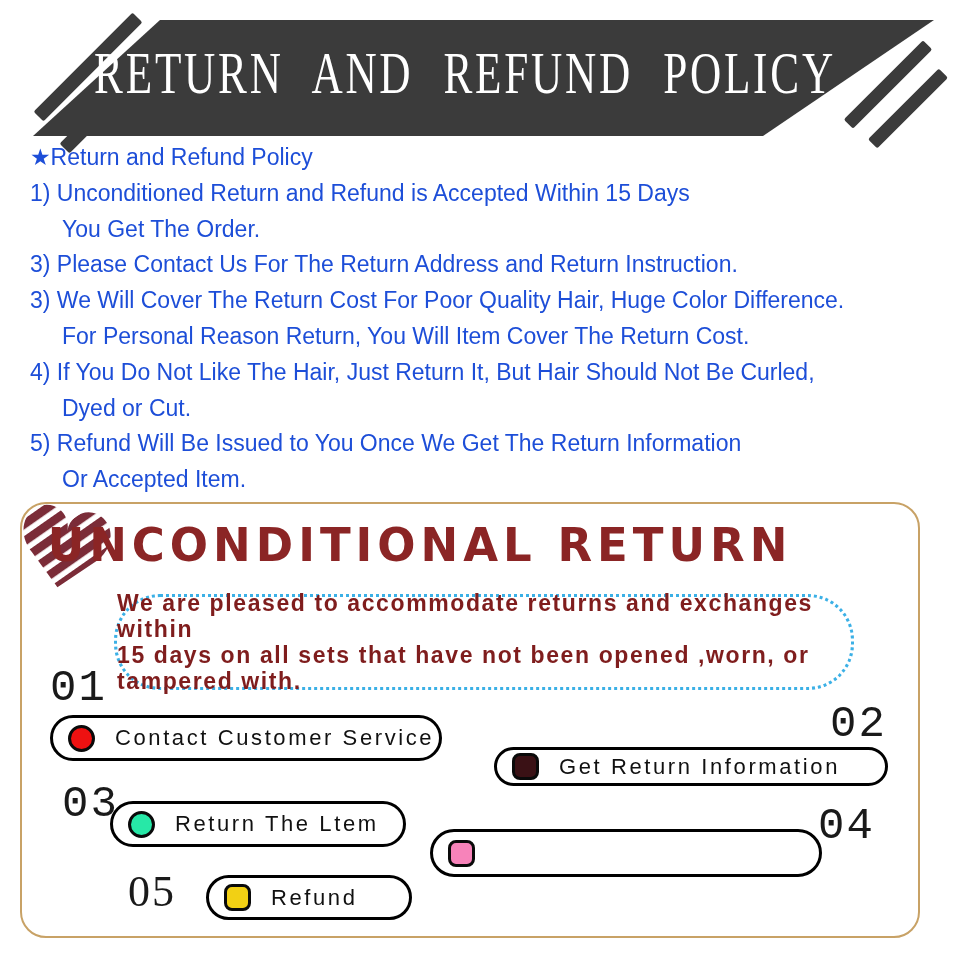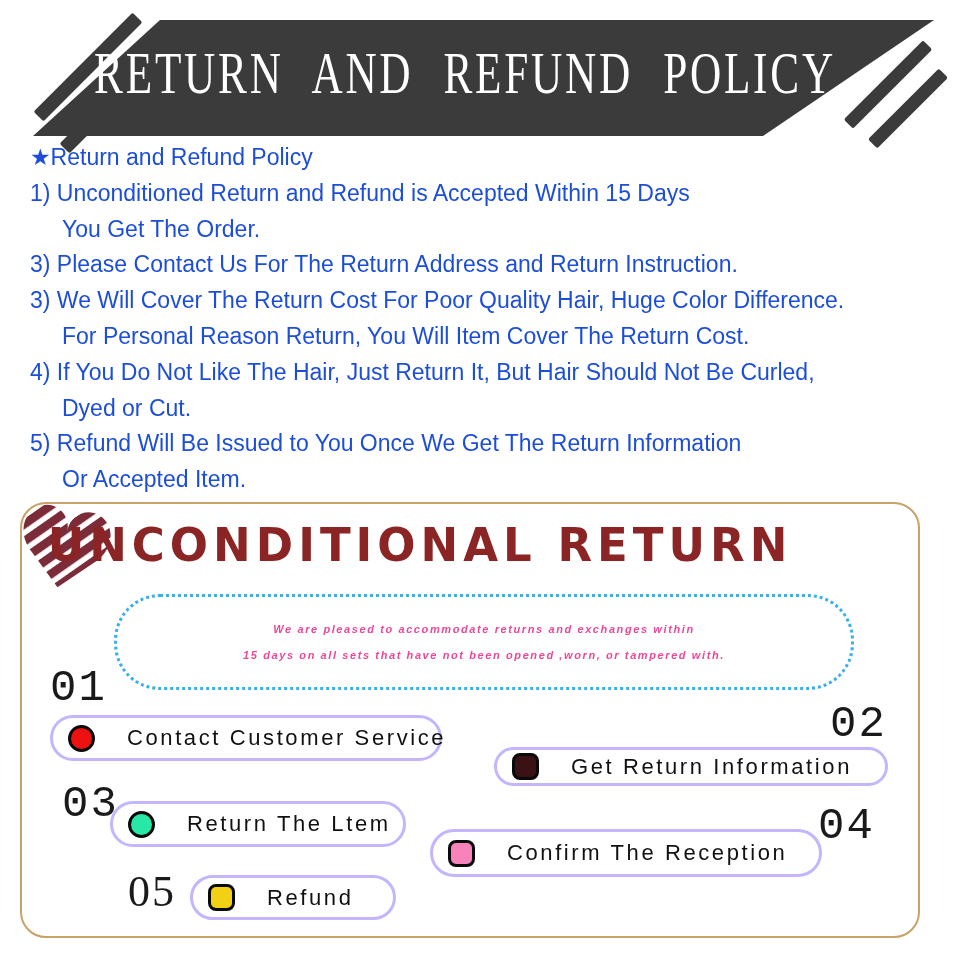--- a/index.html
+++ b/index.html
@@ -31,37 +31,37 @@
   
   .return-box{position:absolute;left:20px;top:502px;width:896px;height:432px;
       border:2px solid #c8a266;border-radius:26px;background:#ffffff;}
   .heart{position:absolute;left:-12px;top:-8px;transform:rotate(10deg);}
   .box-title{position:absolute;left:0;right:100px;top:14px;margin:0;text-align:center;
       font-family:"DejaVu Sans",sans-serif;font-weight:bold;font-size:45px;
       letter-spacing:5px;color:#8b2525;transform:scaleY(1.04);}
   .note{position:absolute;left:92px;top:90px;width:740px;height:96px;
       border:3px dotted #3bb0e6;border-radius:46px;box-sizing:border-box;
       display:flex;flex-direction:column;justify-content:center;align-items:center;}
-  .note-line{font-weight:bold;font-size:11px;letter-spacing:1.6px;color:#ec4899;line-height:26px;font-style:italic;}
+  .note-line{font-weight:bold;font-size:23px;letter-spacing:1.6px;color:#7f1d1d;line-height:26px;}
 
   .step-num{position:absolute;font-family:"Liberation Mono",monospace;font-size:44px;
       letter-spacing:2px;color:#1a1a1a;line-height:44px;}
   .n1{left:28px;top:162px;}
   .n2{left:808px;top:198px;}
   .n3{left:40px;top:278px;}
   .n4{left:796px;top:300px;}
   .n5{left:106px;top:366px;font-family:Liberation Serif, serif;}
 
-  .pill{position:absolute;background:#fff;border:3px solid #c4b5fd;border-radius:26px;
-      box-sizing:border-box;display:flex;align-items:center;gap:32px;padding-left:15px;}
+  .pill{position:absolute;background:#fff;border:3px solid #000000;border-radius:26px;
+      box-sizing:border-box;display:flex;align-items:center;gap:20px;padding-left:15px;}
   .p1{left:28px;top:211px;width:392px;height:46px;}
   .p2{left:472px;top:243px;width:394px;height:39px;}
   .p3{left:88px;top:297px;width:296px;height:46px;}
   .p4{left:408px;top:325px;width:392px;height:48px;}
-  .p5{left:168px;top:371px;width:206px;height:45px;}
+  .p5{left:184px;top:371px;width:206px;height:45px;}
   .plabel{font-size:22px;letter-spacing:2.6px;color:#111;white-space:nowrap;}
   .dot{display:inline-block;width:27px;height:27px;border:3px solid #0a0a0a;box-sizing:border-box;flex:0 0 auto;}
   .dot.circle{border-radius:50%;}
   .dot.square{border-radius:8px;}
 </style>
 </head>
 <body>
 
 <div class="page">
 
@@ -120,21 +120,20 @@
 
     <div class="step-num n3">03</div>
     <div class="pill p3">
       <span class="dot circle" style="background-color: rgb(39, 232, 167);"></span>
       <span class="plabel">Return The Ltem</span>
     </div>
 
     <div class="step-num n4">04</div>
     <div class="pill p4">
       <span class="dot square" style="background-color: rgb(247, 131, 186);"></span>
-      <span class="plabel">Confirm The Reception</span>
     </div>
 
     <div class="step-num n5">05</div>
     <div class="pill p5">
       <span class="dot square" style="background-color: rgb(242, 208, 20);"></span>
       <span class="plabel">Refund</span>
     </div>
 
   </section>
 </div>

